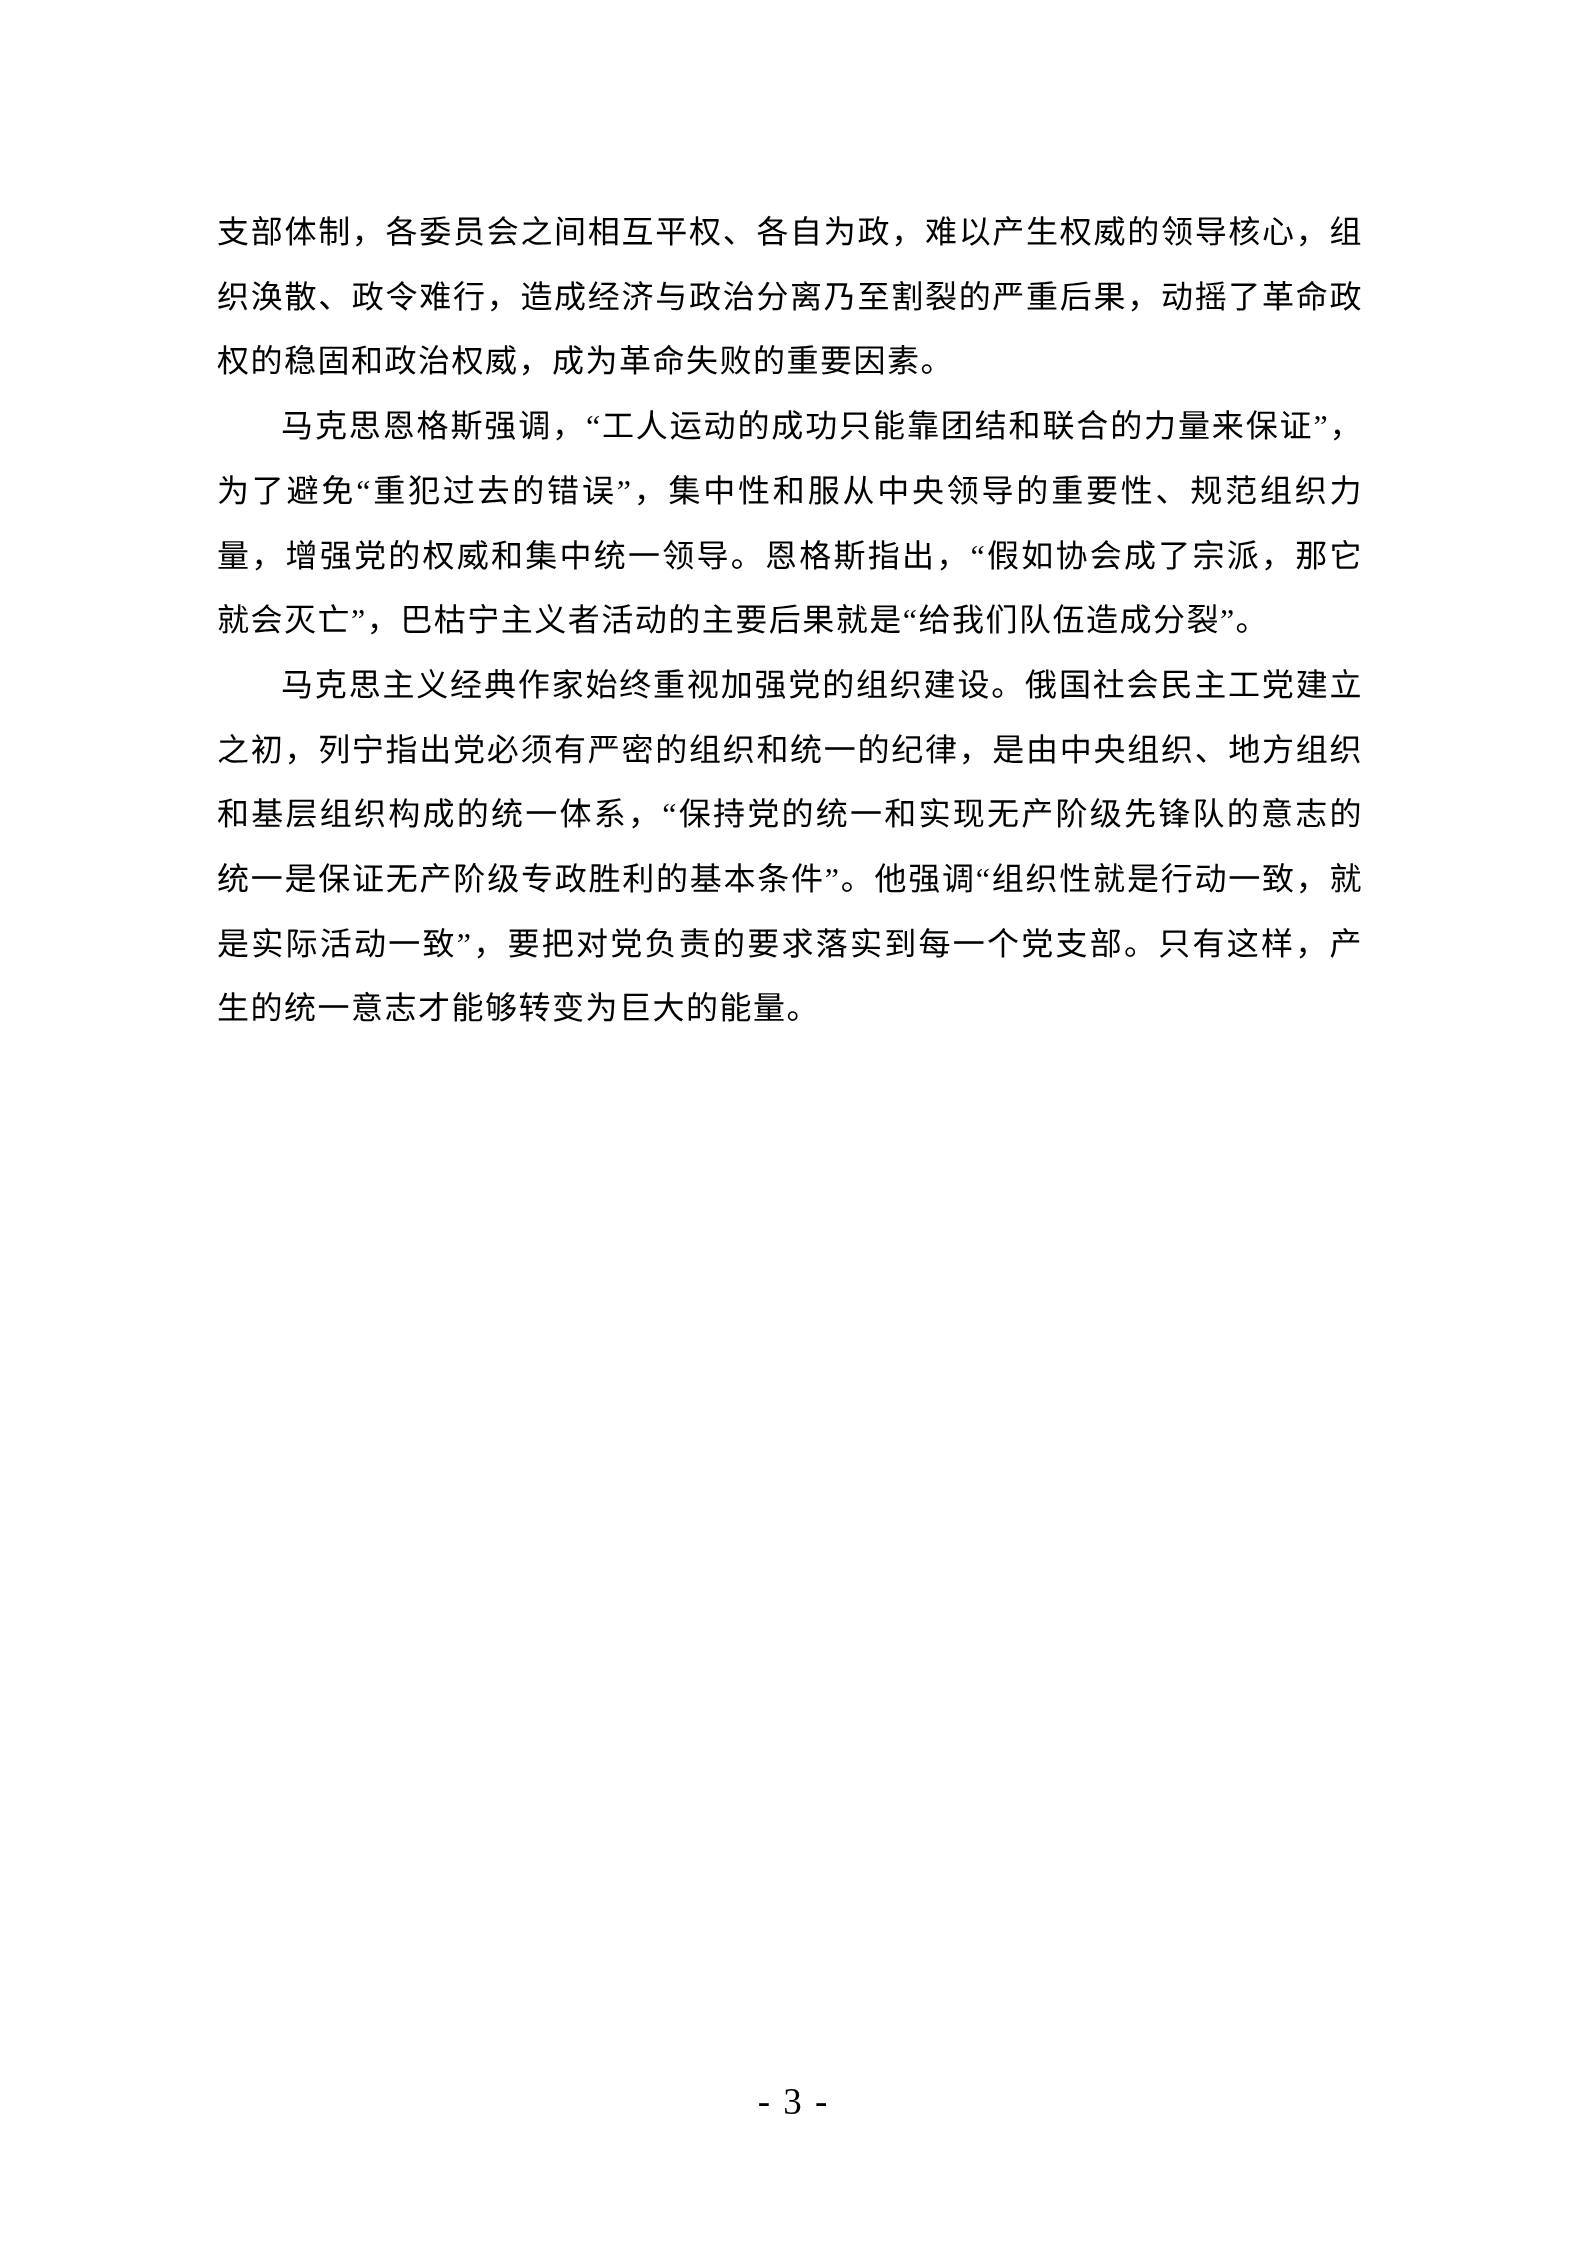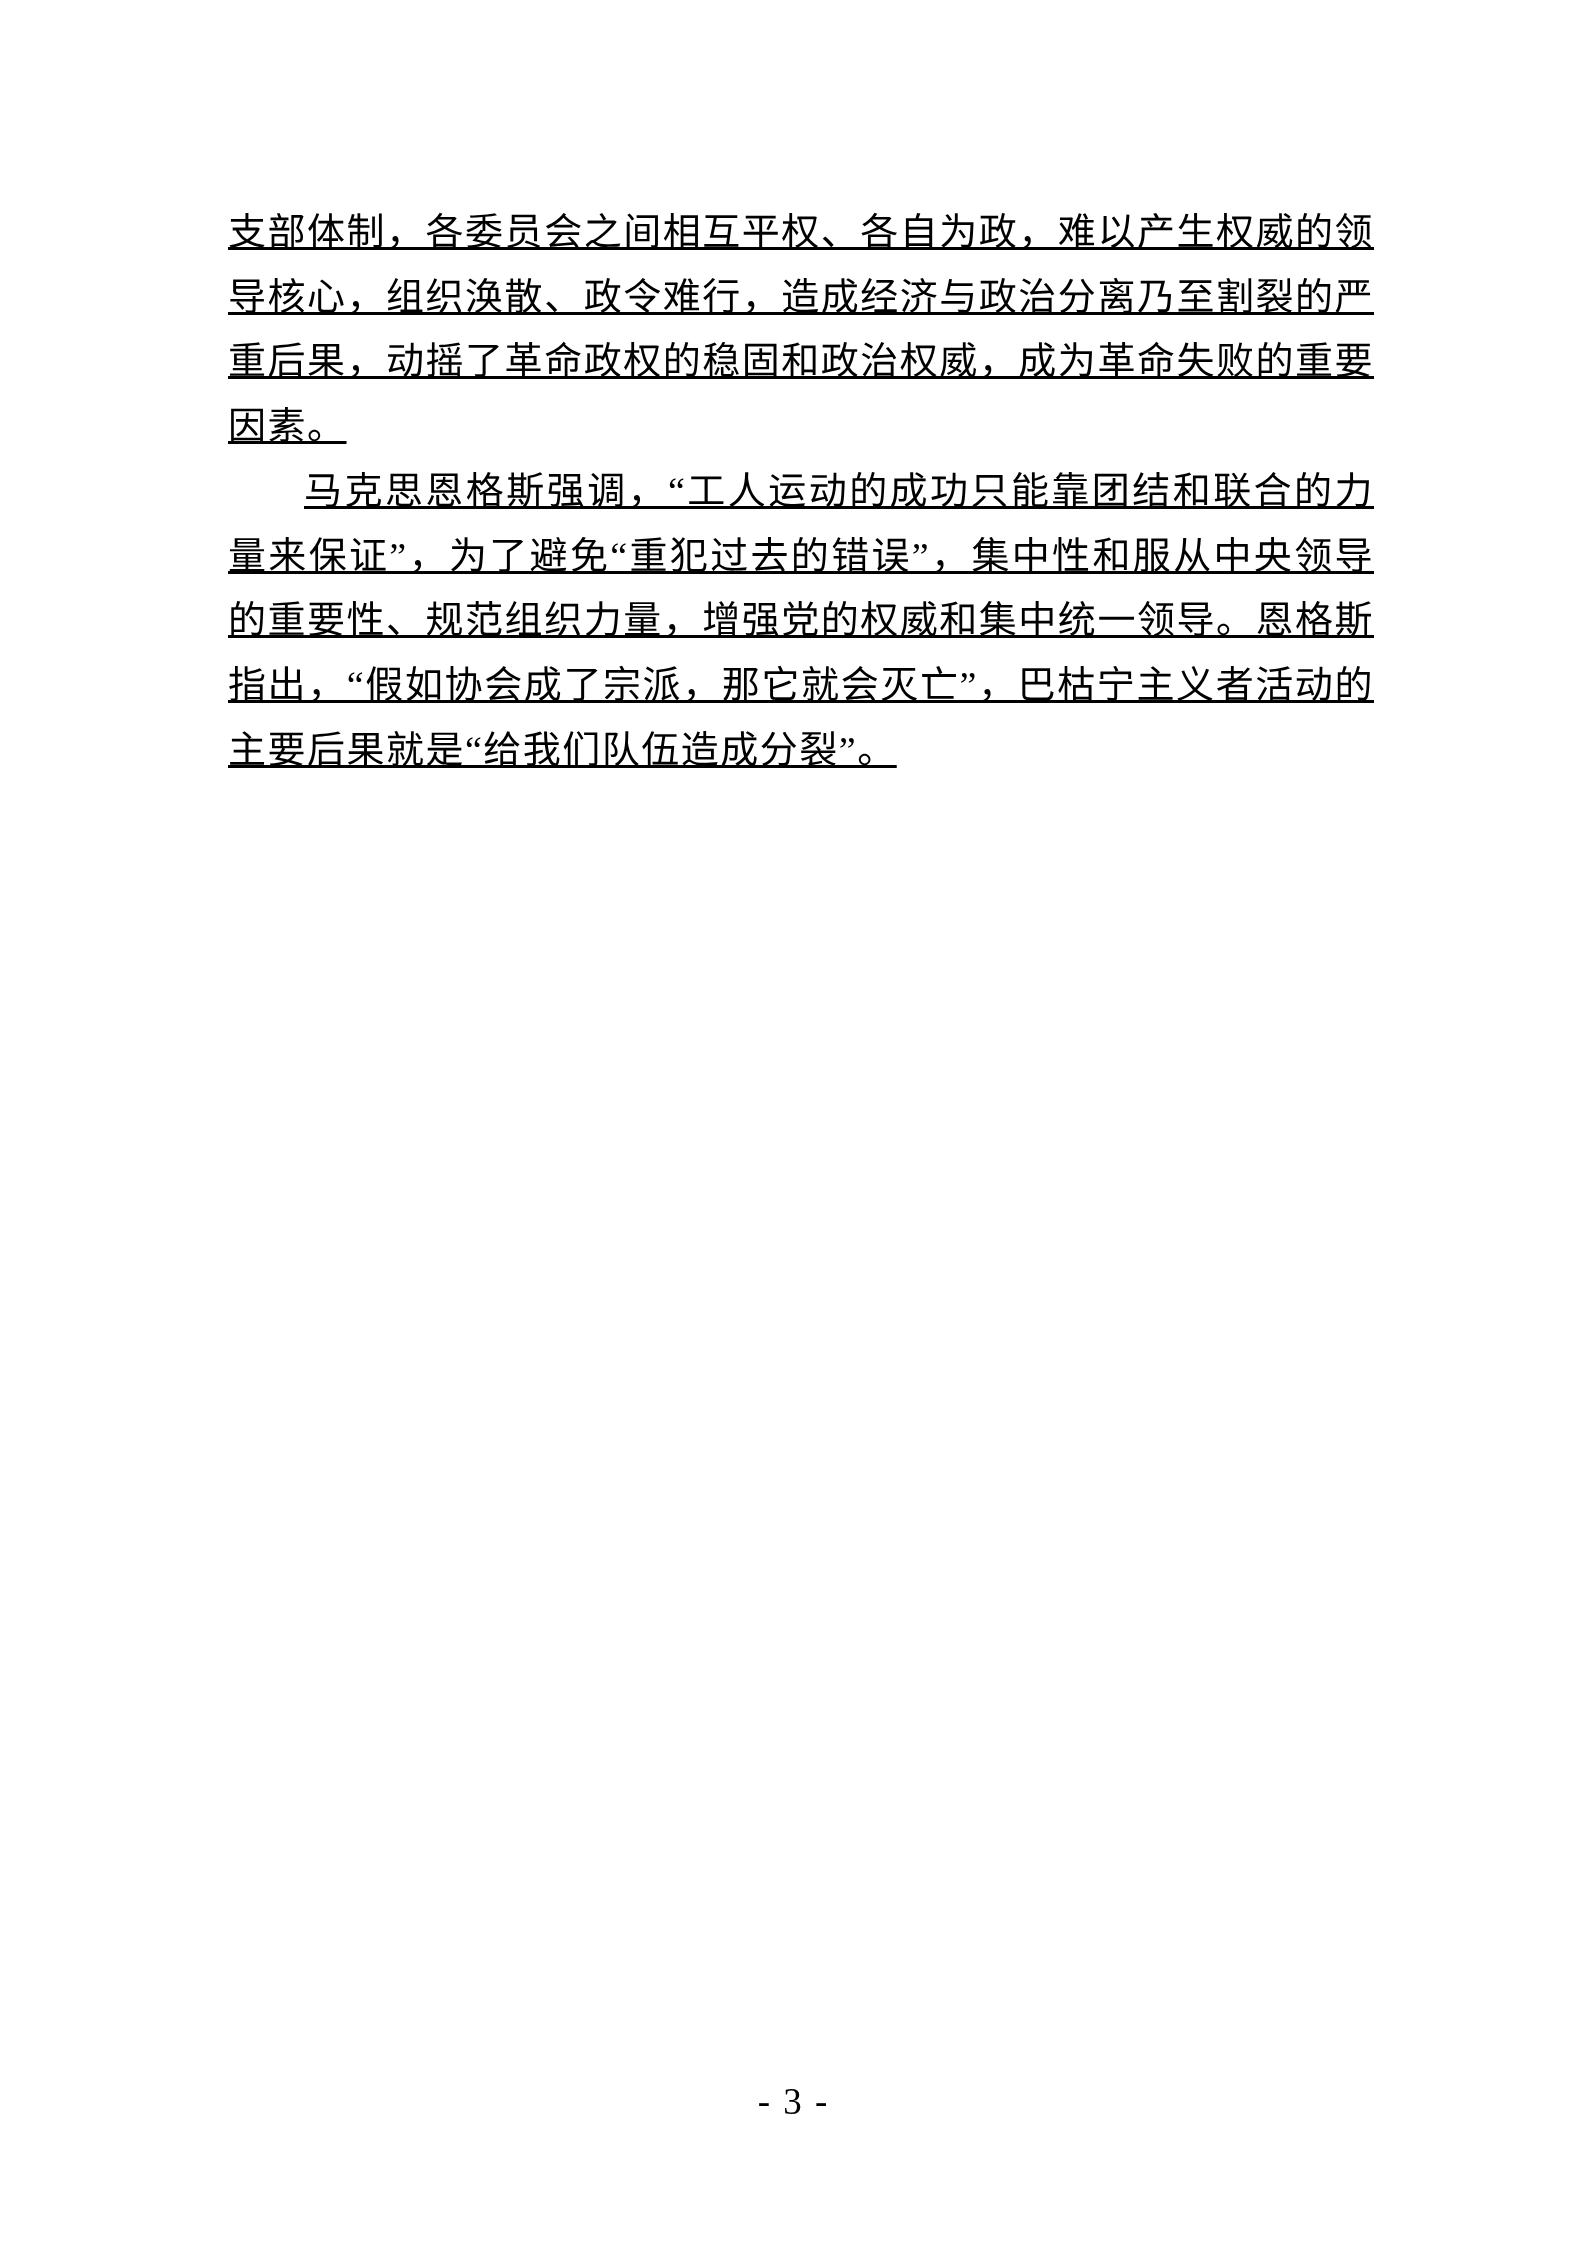--- a/index.html
+++ b/index.html
@@ -12,29 +12,28 @@
     width: 1587px;
     height: 2245px;
     margin: 0 auto;
     background: #ffffff;
     color: #000000;
     font-family: "Liberation Serif", "DejaVu Serif", serif;
     overflow: hidden;
   }
   .body-text {
     position: absolute;
-    left: 228px;
+    left: 217px;
     top: 200px;
     width: 1146px;
-    font-size: 38px;
+    font-size: 32px;
     line-height: 64.7px;
     text-align: justify;
     letter-spacing: 1.5px;
     word-break: break-all;
-    text-decoration: underline;
   }
   .body-text p {
     margin: 0;
     padding: 0;
   }
   .body-text p.indent {
     text-indent: 2em;
   }
   .page-footer {
     position: absolute;
@@ -48,15 +47,16 @@
     color: #000000;
   }
 </style>
 </head>
 <body>
 
 <div class="page">
   <div class="body-text">
     <p>支部体制，各委员会之间相互平权、各自为政，难以产生权威的领导核心，组织涣散、政令难行，造成经济与政治分离乃至割裂的严重后果，动摇了革命政权的稳固和政治权威，成为革命失败的重要因素。</p>
     <p class="indent">马克思恩格斯强调，“工人运动的成功只能靠团结和联合的力量来保证”，为了避免“重犯过去的错误”，集中性和服从中央领导的重要性、规范组织力量，增强党的权威和集中统一领导。恩格斯指出，“假如协会成了宗派，那它就会灭亡”，巴枯宁主义者活动的主要后果就是“给我们队伍造成分裂”。</p>
+    <p class="indent">马克思主义经典作家始终重视加强党的组织建设。俄国社会民主工党建立之初，列宁指出党必须有严密的组织和统一的纪律，是由中央组织、地方组织和基层组织构成的统一体系，“保持党的统一和实现无产阶级先锋队的意志的统一是保证无产阶级专政胜利的基本条件”。他强调“组织性就是行动一致，就是实际活动一致”，要把对党负责的要求落实到每一个党支部。只有这样，产生的统一意志才能够转变为巨大的能量。</p>
   </div>
   <div class="page-footer">- 3 -</div>
 </div>
 
 </body></html>

